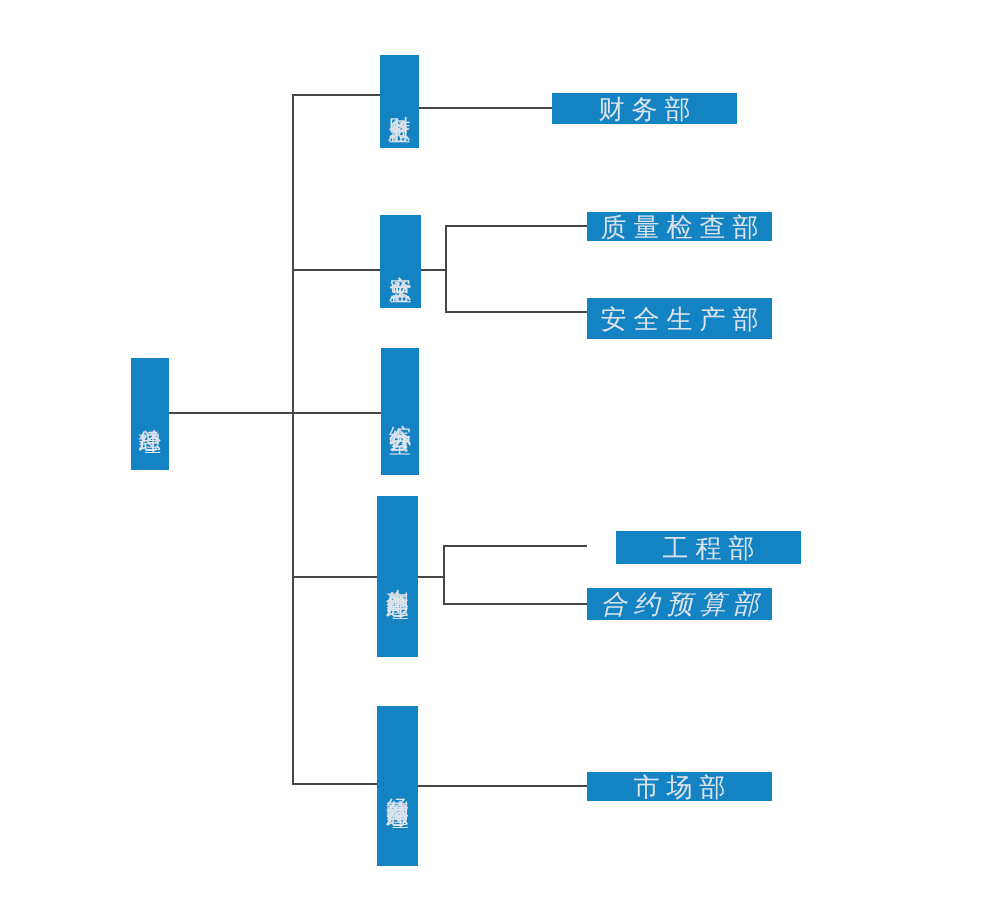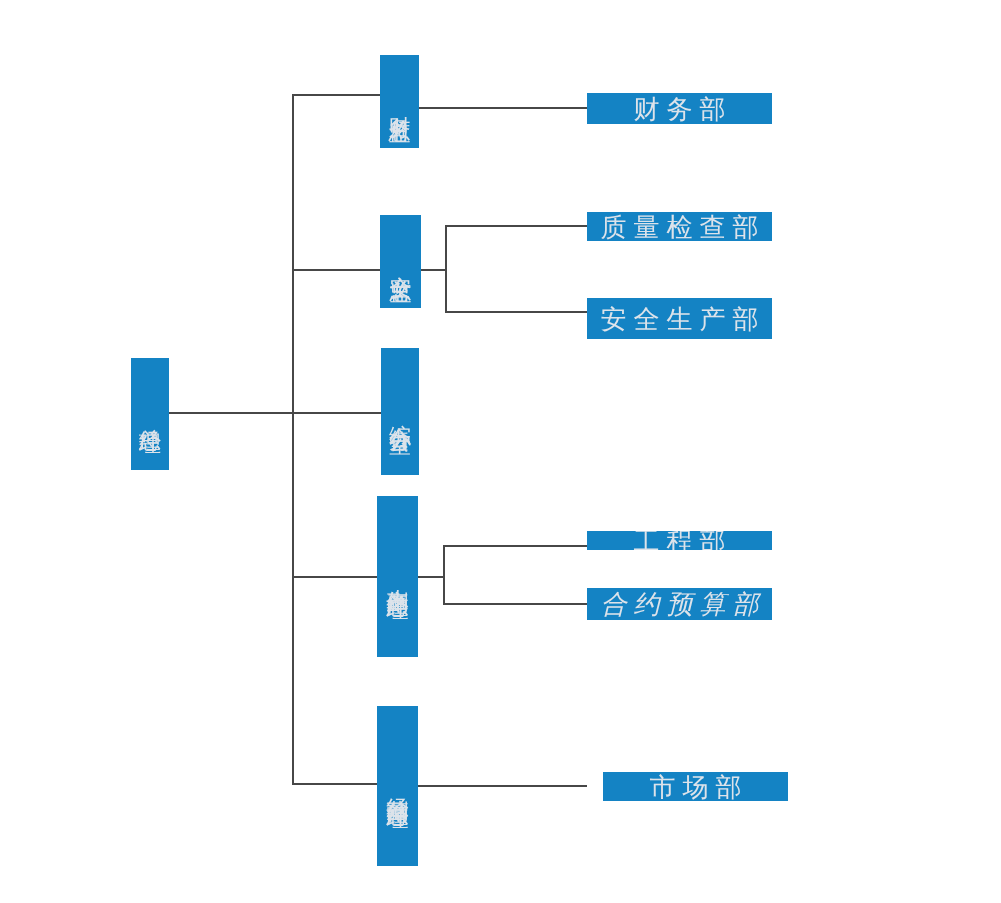--- a/index.html
+++ b/index.html
@@ -38,26 +38,26 @@
     line-height: 1;
   }
 
   
   .p-gm          { left: 131px; top: 358px; width: 38px;  height: 112px; }
   .p-fin-dir     { left: 380px; top: 55px;  width: 39px;  height: 93px;  }
   .p-saf-dir     { left: 380px; top: 215px; width: 41px;  height: 93px;  }
   .p-office      { left: 381px; top: 348px; width: 38px;  height: 127px; }
   .p-prod-dgm    { left: 377px; top: 496px; width: 41px;  height: 161px; }
   .p-ops-dgm     { left: 377px; top: 706px; width: 41px;  height: 160px; }
-  .p-fin-dept    { left: 587px; top: 93px;  width: 185px; height: 31px;  }
+  .p-fin-dept    { left: 552px; top: 93px;  width: 185px; height: 31px;  }
   .p-qc-dept     { left: 587px; top: 212px; width: 185px; height: 29px;  }
   .p-sp-dept     { left: 587px; top: 298px; width: 185px; height: 41px;  }
-  .p-eng-dept    { left: 587px; top: 531px; width: 185px; height: 19px;  }
+  .p-eng-dept    { left: 616px; top: 531px; width: 185px; height: 33px;  }
   .p-budget-dept { left: 587px; top: 588px; width: 185px; height: 32px; font-style: italic;  }
-  .p-market-dept { left: 587px; top: 772px; width: 185px; height: 29px; margin-left: 16px;  }
+  .p-market-dept { left: 587px; top: 772px; width: 185px; height: 29px;  }
 
   
   .l-gm-office   { left: 168px; top: 412px; width: 213px; height: 2px; }
   .l-trunk       { left: 292px; top: 94px;  width: 2px;   height: 691px; }
   .l-b-fin       { left: 293px; top: 94px;  width: 87px;  height: 2px; }
   .l-b-saf       { left: 293px; top: 269px; width: 87px;  height: 2px; }
   .l-b-prod      { left: 293px; top: 576px; width: 84px;  height: 2px; }
   .l-b-ops       { left: 293px; top: 783px; width: 84px;  height: 2px; }
   .l-fin-dept    { left: 419px; top: 107px; width: 168px; height: 2px; }
   .l-saf-stub    { left: 421px; top: 269px; width: 25px;  height: 2px; }

